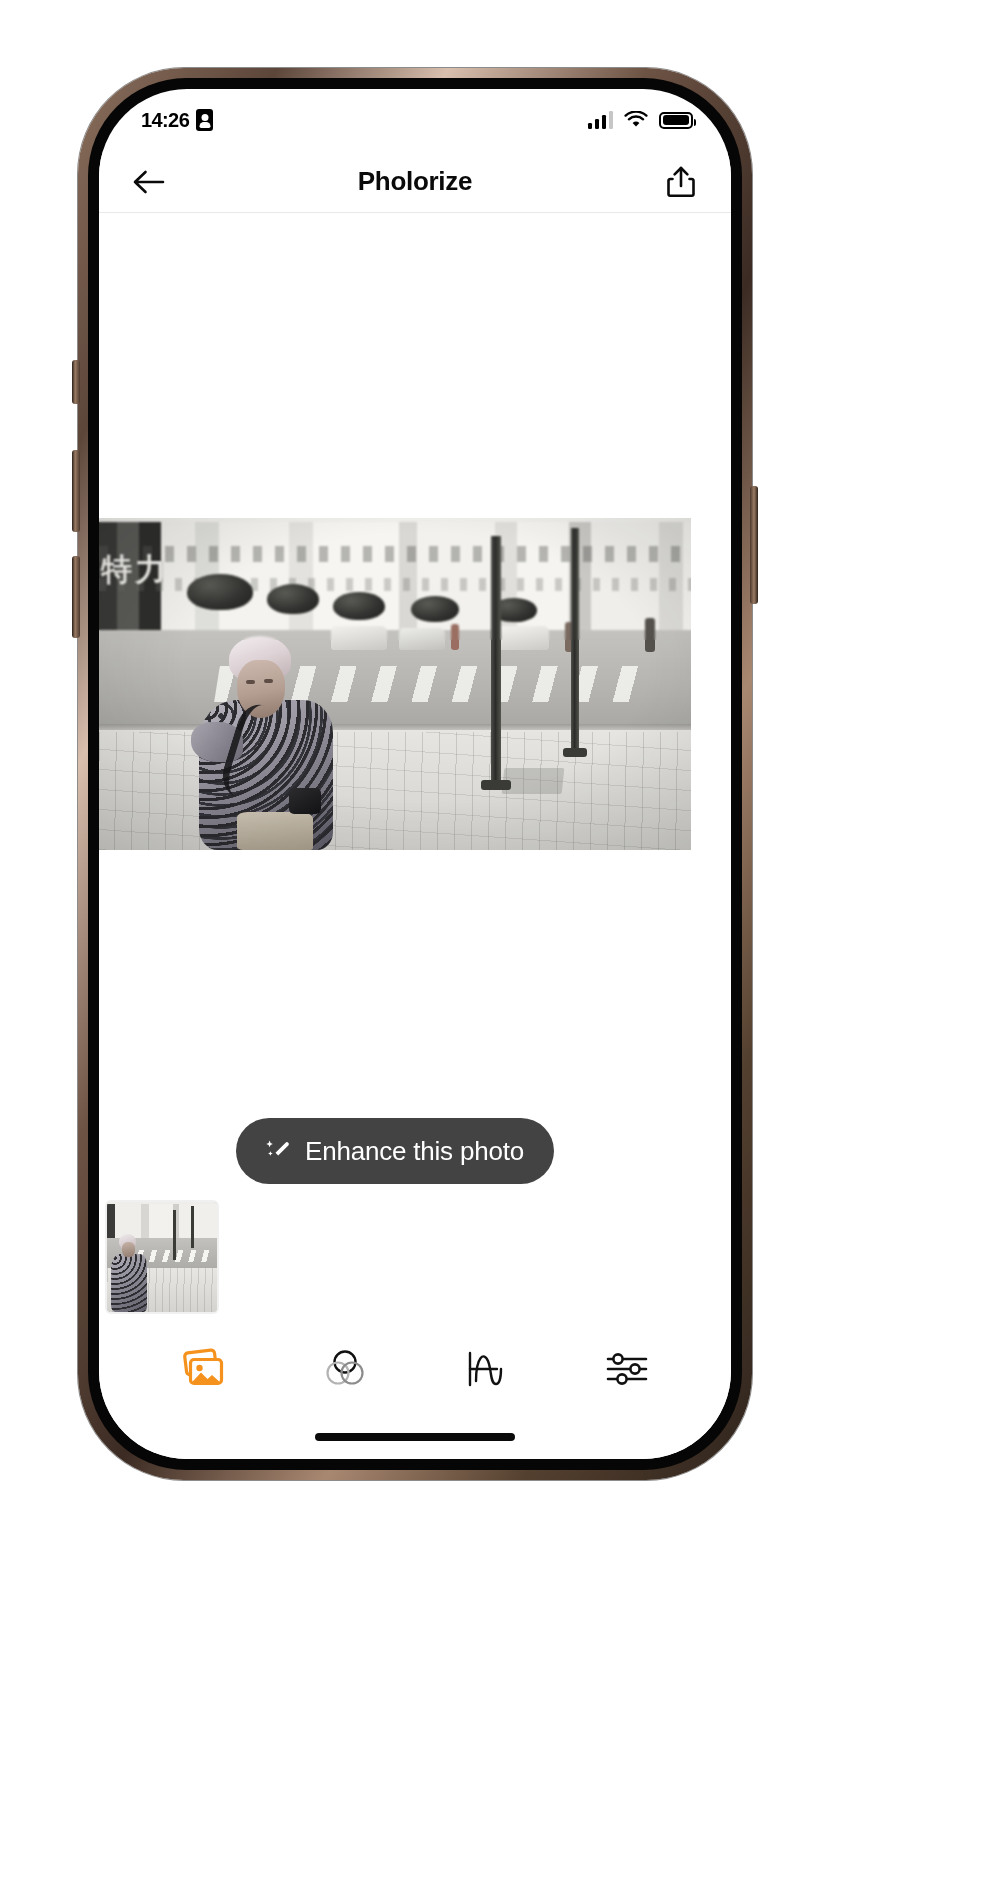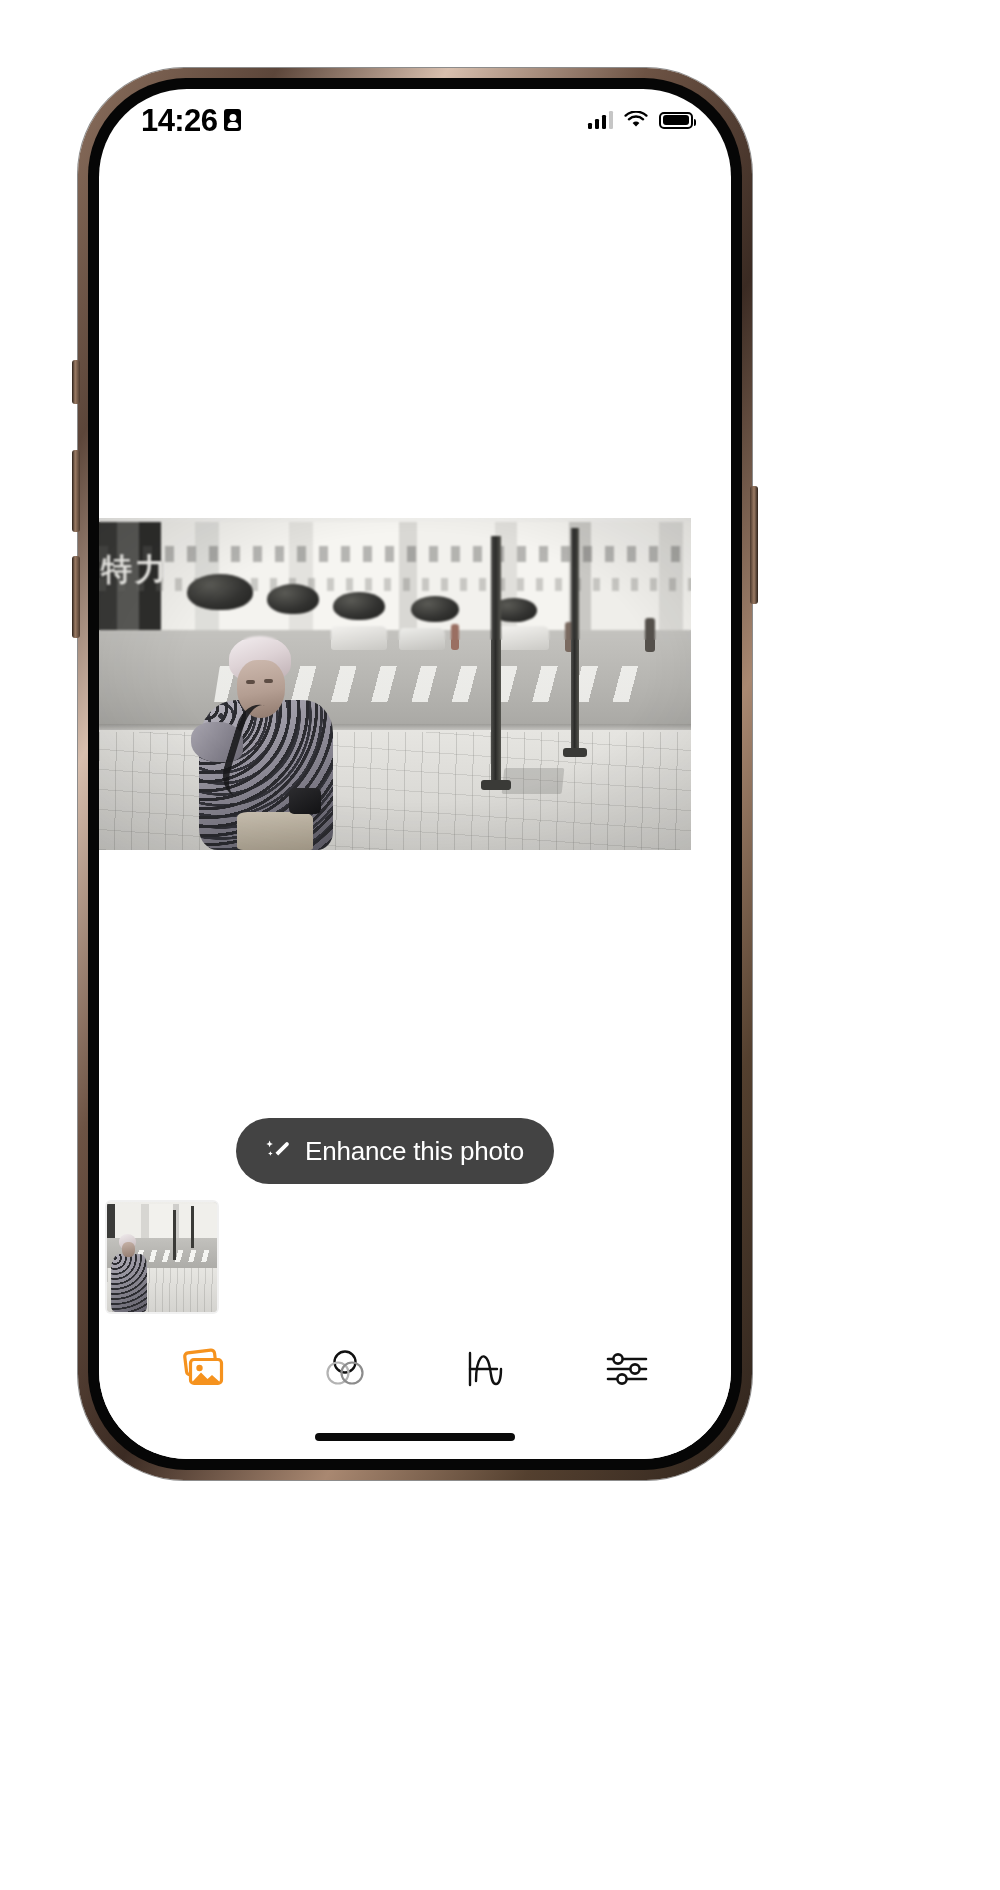--- a/index.html
+++ b/index.html
@@ -46,21 +46,21 @@
               background:linear-gradient(90deg,#4a382c,#9b7b64 50%,#2a2019); }
 
   
   #status-bar{
     position:absolute; left:0; top:0; width:632px; height:62px;
     display:flex; align-items:center; justify-content:space-between;
     padding:0 38px 0 42px;
     z-index:8;
   }
   #status-left{ display:flex; align-items:center; gap:7px; }
-  #clock{ font-size:31px; font-weight:700; color:#000; letter-spacing:-.6px; line-height:1; }
+  #clock{ font-size:20px; font-weight:700; color:#000; letter-spacing:-.6px; line-height:1; }
   #record-icon{
     width:17px;height:22px;background:#000;border-radius:3px;position:relative;
   }
   #record-icon::before{
     content:""; position:absolute; left:50%; top:5px; transform:translateX(-50%);
     width:7px;height:7px;border-radius:50%;background:#fff;
   }
   #record-icon::after{
     content:""; position:absolute; left:50%; bottom:3px; transform:translateX(-50%);
     width:11px;height:6px;border-radius:5px 5px 2px 2px;background:#fff;
@@ -357,20 +357,36 @@
             <path d="M1.6 4.6 a15.6 15.6 0 0 1 20.8 0" fill="none" stroke="#000" stroke-width="2.4" stroke-linecap="round"></path>
           </svg>
         </span>
         <span id="battery">
           <span id="battery-fill"></span>
         </span>
       </div>
     </div>
 
 
+    <div id="nav-bar">
+      <div id="back-button">
+        <svg width="34" height="26" viewBox="0 0 34 26">
+          <path d="M13.5 3 L3 13 L13.5 23 M3 13 H31" fill="none" stroke="#0a0a0a" stroke-width="2.6" stroke-linecap="round" stroke-linejoin="round"></path>
+        </svg>
+      </div>
+      <div id="nav-title">Pholorize</div>
+      <div id="share-button">
+        <svg width="30" height="34" viewBox="0 0 30 34">
+          <path d="M15 3 L15 21" fill="none" stroke="#0a0a0a" stroke-width="2.6" stroke-linecap="round"></path>
+          <path d="M8.6 9.4 L15 3 L21.4 9.4" fill="none" stroke="#0a0a0a" stroke-width="2.6" stroke-linecap="round" stroke-linejoin="round"></path>
+          <path d="M6.5 14 H4.2 a1.7 1.7 0 0 0-1.7 1.7 V29 a1.7 1.7 0 0 0 1.7 1.7 H25.8
+                   a1.7 1.7 0 0 0 1.7-1.7 V15.7 A1.7 1.7 0 0 0 25.8 14 H23.5" fill="none" stroke="#0a0a0a" stroke-width="2.6" stroke-linecap="round" stroke-linejoin="round"></path>
+        </svg>
+      </div>
+    </div>
 
     <div id="canvas-area">
 
       <div id="photo-wrap">
         <div id="photo-scene">
           <div class="sky-band"></div>
           <div class="bldg-row"></div>
           <div class="bldg-windows"></div>
           <div class="bldg-windows2"></div>
           <div class="sign-kanji">特力</div>

